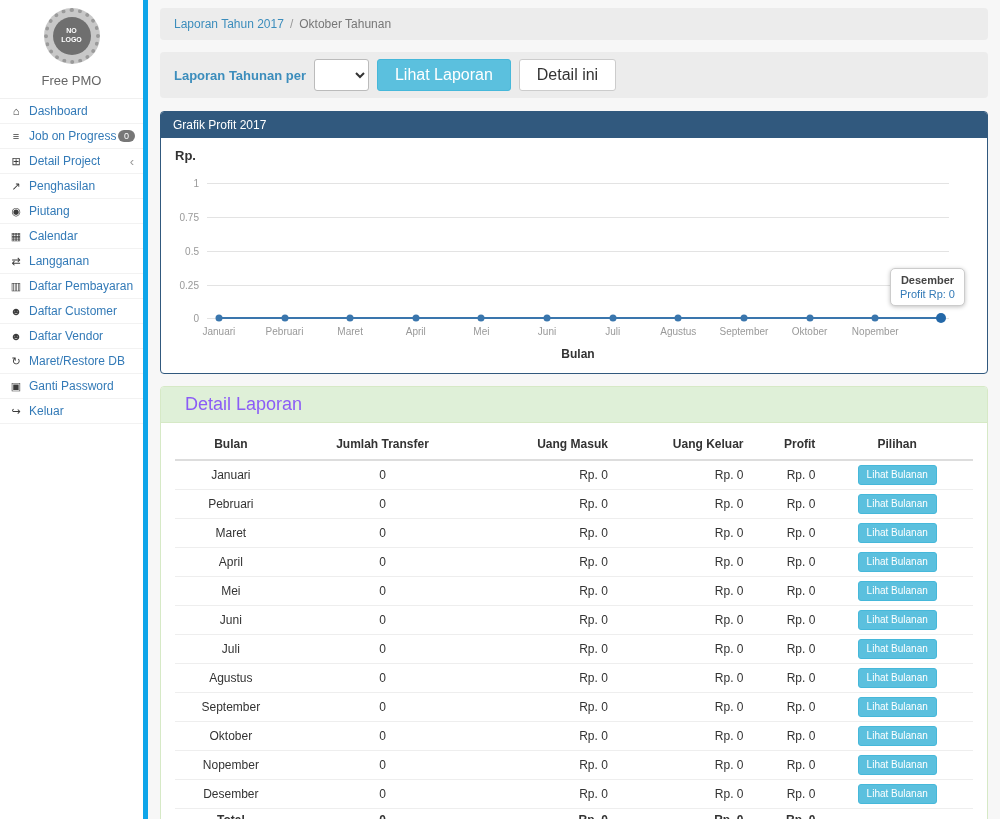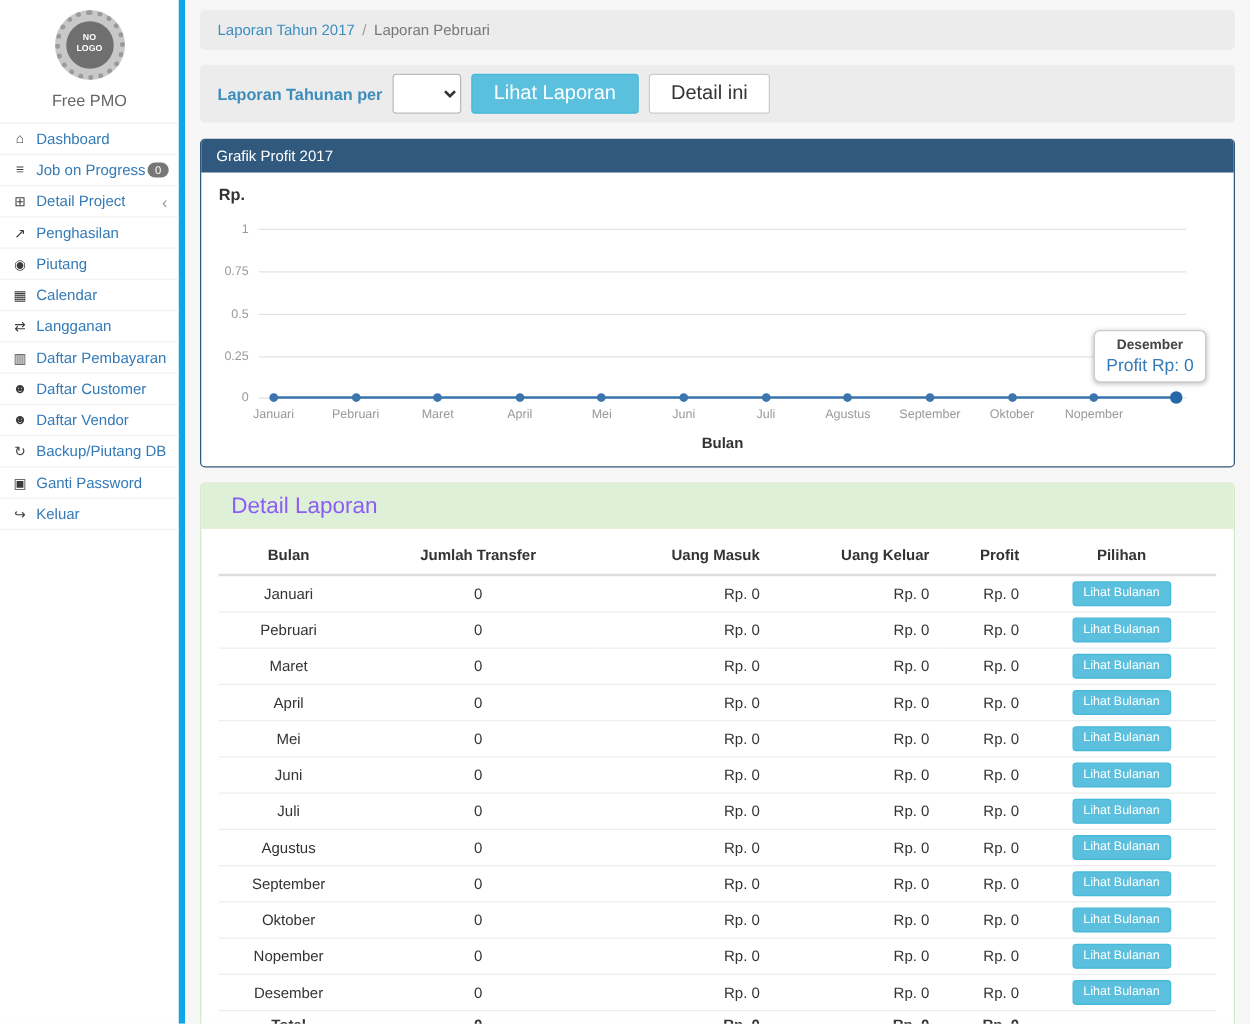--- a/index.html
+++ b/index.html
@@ -60,21 +60,21 @@
   .chart-body { padding:8px 38px 12px 10px; }
   .ylabel { font-size:13px; font-weight:bold; color:#333; margin:2px 0 0 4px; }
   .plot { position:relative; height:135px; margin-left:36px; margin-top:20px; }
   .gridline { position:absolute; left:0; right:0; height:0; border-top:1px solid #e3e3e3; }
   .ytick { position:absolute; left:-38px; top:-6px; width:30px; text-align:right; font-size:10px; color:#999; }
   .series-line { position:absolute; left:1.4%; right:0.8%; height:2px; background:#3a76ad; transform:translateY(-50%); z-index:2; }
   .dot { position:absolute; width:7px; height:7px; border-radius:50%; background:#3a76ad; transform:translate(-50%,-50%); z-index:3; }
   .dot-last { width:10px; height:10px; background:#2468a8; }
   .tooltip { position:absolute; right:-16px; bottom:12px; z-index:5; background:#fff; border:1px solid #ccc; border-radius:5px; box-shadow:0 1px 4px rgba(0,0,0,0.25); padding:5px 9px; text-align:center; }
   .tooltip-title { font-size:11px; font-weight:bold; color:#444; white-space:nowrap; }
-  .tooltip-value { font-size:14px; color:#337ab7; margin-top:2px; white-space:nowrap; }
+  .tooltip-value { font-size:11px; color:#337ab7; margin-top:2px; white-space:nowrap; }
   .xlabels { position:relative; height:13px; margin-left:36px; margin-top:8px; }
   .xlab { position:absolute; transform:translateX(-50%); font-size:10px; color:#999; white-space:nowrap; }
   .xaxis-title { margin-left:36px; text-align:center; font-size:12px; font-weight:bold; color:#333; margin-top:8px; }
 
   
   .detail-body { padding:6px 14px 10px; }
   table.detail { width:100%; border-collapse:collapse; font-size:12px; }
   table.detail th { padding:8px 6px; border-bottom:2px solid #ddd; color:#333; font-size:12px; }
   table.detail td { padding:4px 6px; border-top:1px solid #eee; color:#333; }
   table.detail th:nth-child(1), table.detail td:nth-child(1) { width:14%; }
@@ -141,37 +141,37 @@
         <a class="side-item">
           <span class="s-icon">☻</span>
           <span class="s-label">Daftar Customer</span>
         </a>
         <a class="side-item">
           <span class="s-icon">☻</span>
           <span class="s-label">Daftar Vendor</span>
         </a>
         <a class="side-item">
           <span class="s-icon">↻</span>
-          <span class="s-label">Backup/Piutang DB</span>
+          <span class="s-label">Maret/Restore DB</span>
         </a>
         <a class="side-item">
           <span class="s-icon">▣</span>
           <span class="s-label">Ganti Password</span>
         </a>
         <a class="side-item">
           <span class="s-icon">↪</span>
           <span class="s-label">Keluar</span>
         </a>
       </nav>
   </aside>
 
   <main class="content">
 
     <div class="strip breadcrumb">
-      <a>Laporan Tahun 2017</a><span class="crumb-sep">/</span><span>Laporan Pebruari</span>
+      <a>Laporan Tahun 2017</a><span class="crumb-sep">/</span><span>Oktober Tahunan</span>
     </div>
 
     <div class="strip filter">
       <span class="filter-label">Laporan Tahunan per</span>
       <select class="year">
         <option>2017</option>
       </select>
       <button class="btn btn-info">Lihat Laporan</button>
       <button class="btn btn-default">Detail ini</button>
     </div>

